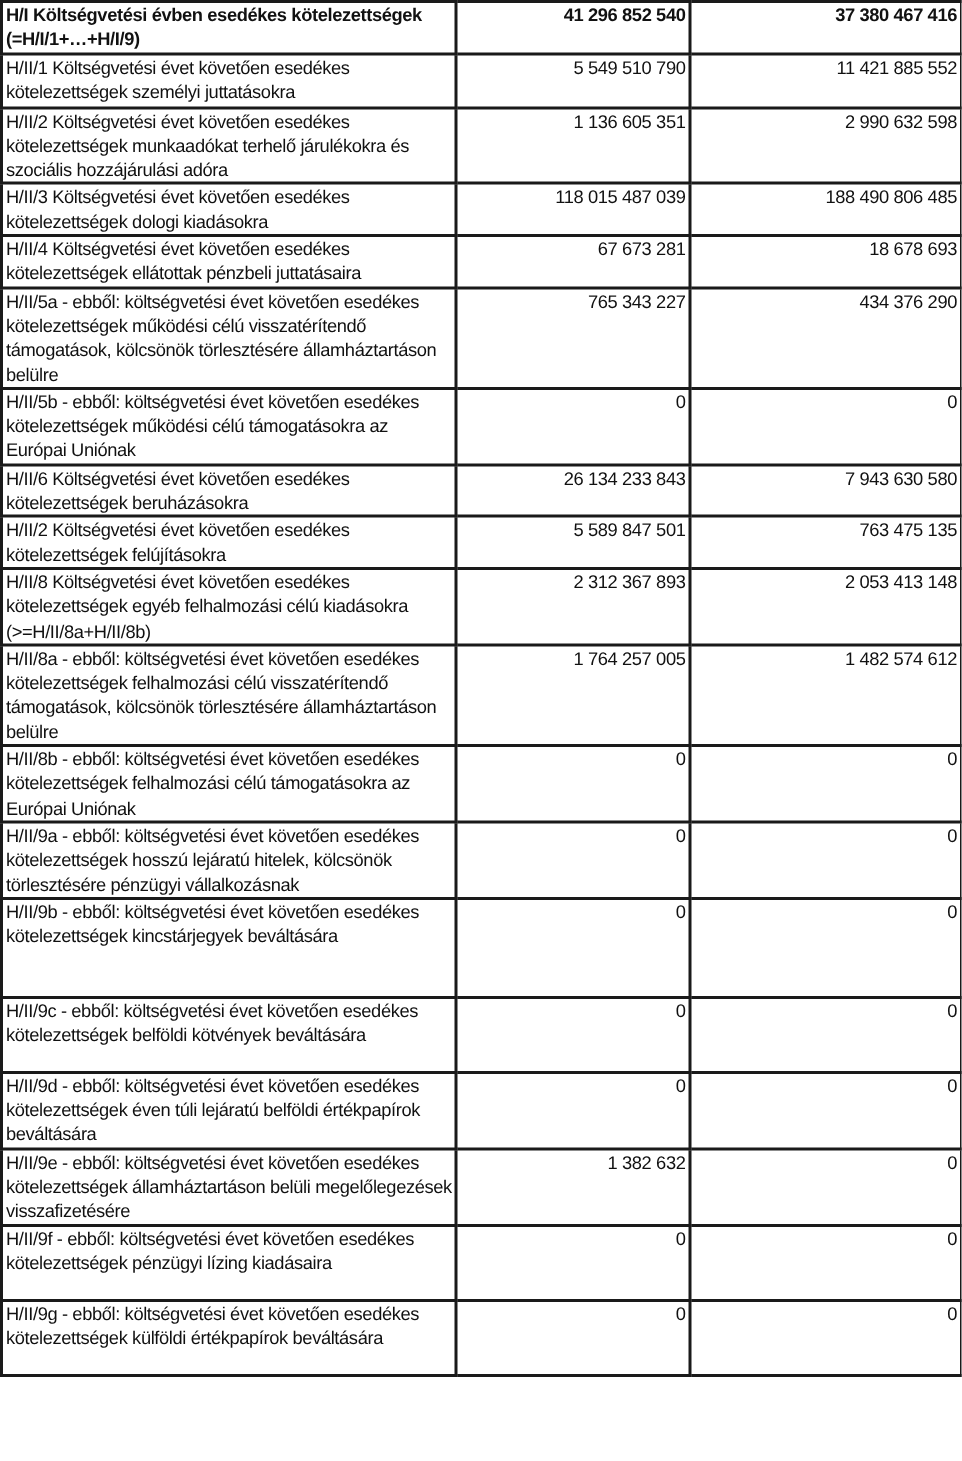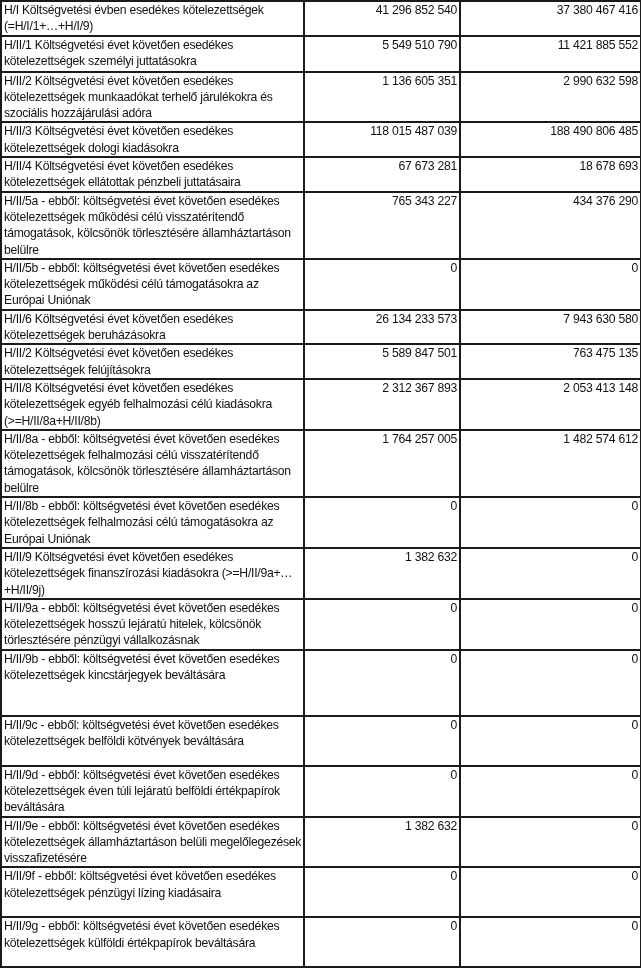--- a/index.html
+++ b/index.html
@@ -16,21 +16,21 @@
   #sheet td {
     border: 2px solid #1a1a1a;
     vertical-align: top;
     padding: 0 1px 0 2px;
     line-height: 16.3px;
     overflow: hidden;
     letter-spacing: -0.25px;
   }
   #sheet td.label { text-align: left; }
   #sheet td.num { text-align: right; padding-right: 2px; white-space: nowrap; padding-left: 40px; }
-  #sheet tr.bold td { font-weight: normal; }
+  #sheet tr.bold td { font-weight: bold; }
   col.c1 { width: 303px; }
   col.c2 { width: 156px; }
   col.c3 { width: 181px; }
 </style>
 </head>
 <body>
 
 <table id="sheet">
   <colgroup>
       <col class="c1">
@@ -68,46 +68,41 @@
       <td class="num">765 343 227</td>
       <td class="num">434 376 290</td>
     </tr>
     <tr style="height:49px">
       <td class="label">H/II/5b - ebből: költségvetési évet követően esedékes kötelezettségek működési célú támogatásokra az Európai Uniónak</td>
       <td class="num">0</td>
       <td class="num">0</td>
     </tr>
     <tr style="height:33px">
       <td class="label">H/II/6 Költségvetési évet követően esedékes kötelezettségek beruházásokra</td>
-      <td class="num">26 134 233 573</td>
+      <td class="num">26 134 233 843</td>
       <td class="num">7 943 630 580</td>
     </tr>
     <tr style="height:32px">
       <td class="label">H/II/2 Költségvetési évet követően esedékes kötelezettségek felújításokra</td>
       <td class="num">5 589 847 501</td>
       <td class="num">763 475 135</td>
     </tr>
     <tr style="height:49px">
       <td class="label">H/II/8 Költségvetési évet követően esedékes kötelezettségek egyéb felhalmozási célú kiadásokra (&gt;=H/II/8a+H/II/8b)</td>
       <td class="num">2 312 367 893</td>
       <td class="num">2 053 413 148</td>
     </tr>
     <tr style="height:65px">
       <td class="label">H/II/8a - ebből: költségvetési évet követően esedékes kötelezettségek felhalmozási célú visszatérítendő támogatások, kölcsönök törlesztésére államháztartáson belülre</td>
       <td class="num">1 764 257 005</td>
       <td class="num">1 482 574 612</td>
     </tr>
     <tr style="height:49px">
       <td class="label">H/II/8b - ebből: költségvetési évet követően esedékes kötelezettségek felhalmozási célú támogatásokra az Európai Uniónak</td>
       <td class="num">0</td>
-      <td class="num">0</td>
-    </tr>
-    <tr style="height:50px">
-      <td class="label">H/II/9 Költségvetési évet követően esedékes kötelezettségek finanszírozási kiadásokra (&gt;=H/II/9a+…+H/II/9j)</td>
-      <td class="num">1 382 632</td>
       <td class="num">0</td>
     </tr>
     <tr style="height:50px">
       <td class="label">H/II/9a - ebből: költségvetési évet követően esedékes kötelezettségek hosszú lejáratú hitelek, kölcsönök törlesztésére pénzügyi vállalkozásnak</td>
       <td class="num">0</td>
       <td class="num">0</td>
     </tr>
     <tr style="height:66px">
       <td class="label">H/II/9b - ebből: költségvetési évet követően esedékes kötelezettségek kincstárjegyek beváltására</td>
       <td class="num">0</td>

